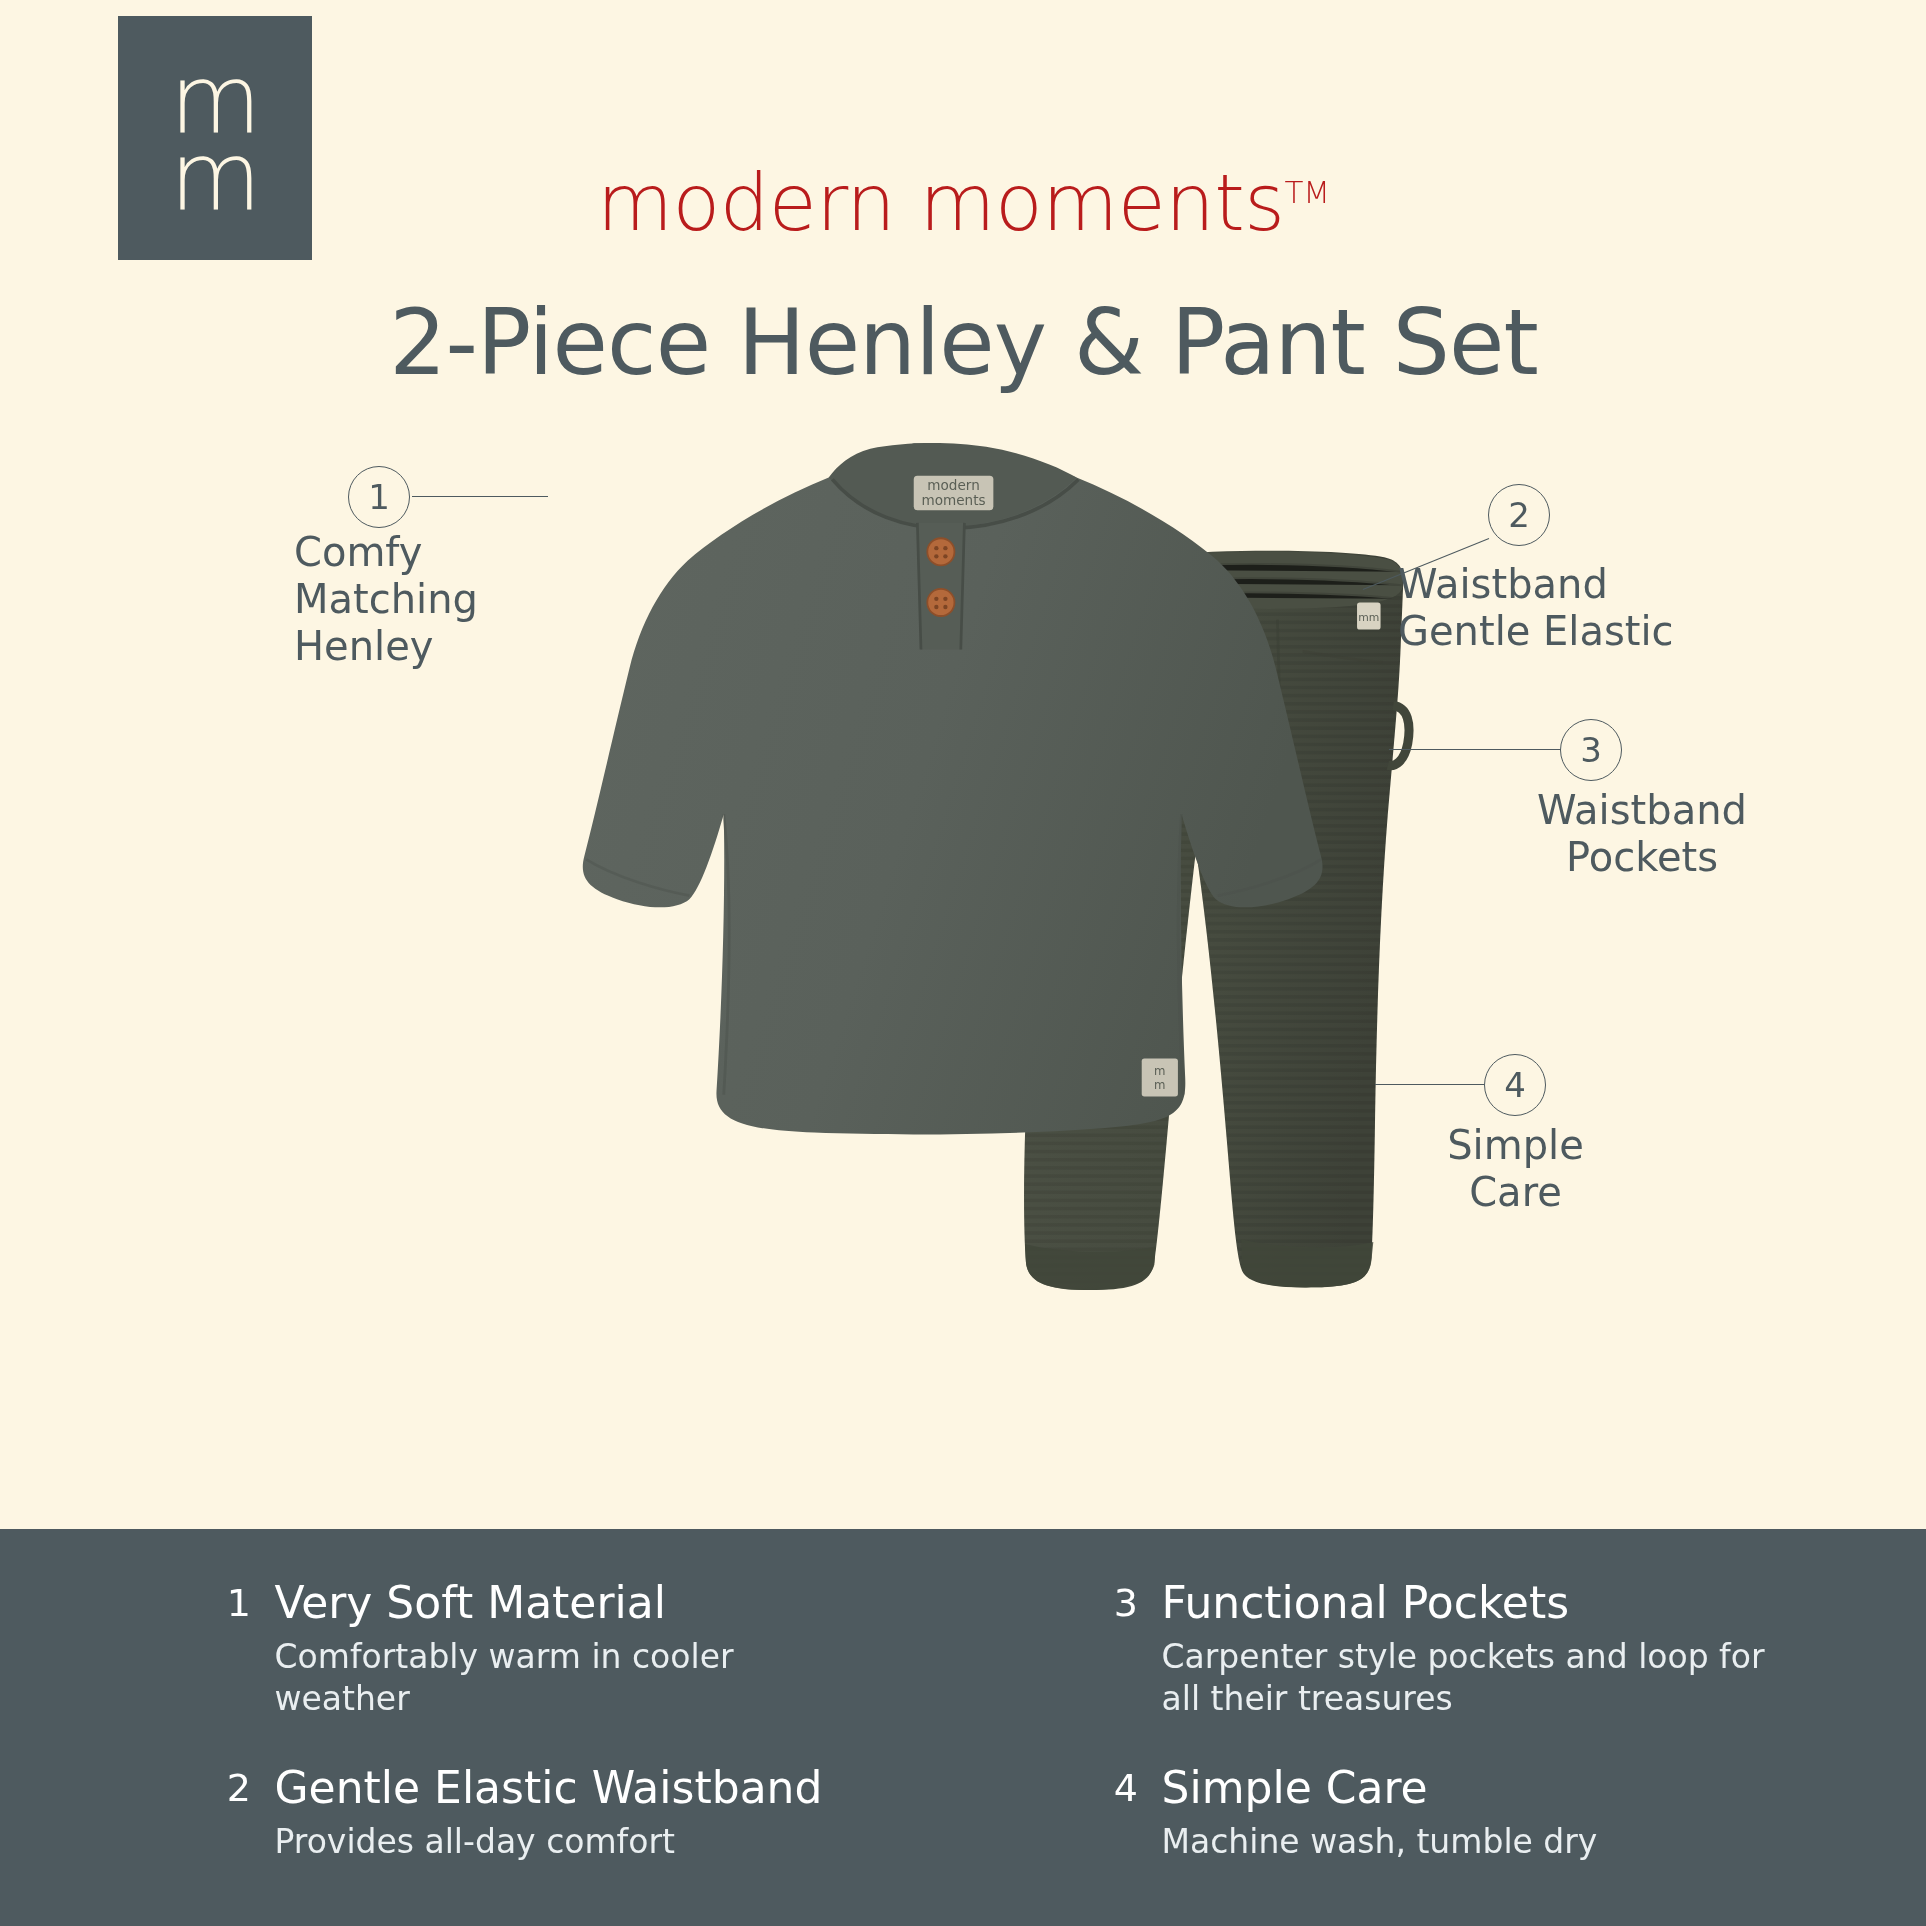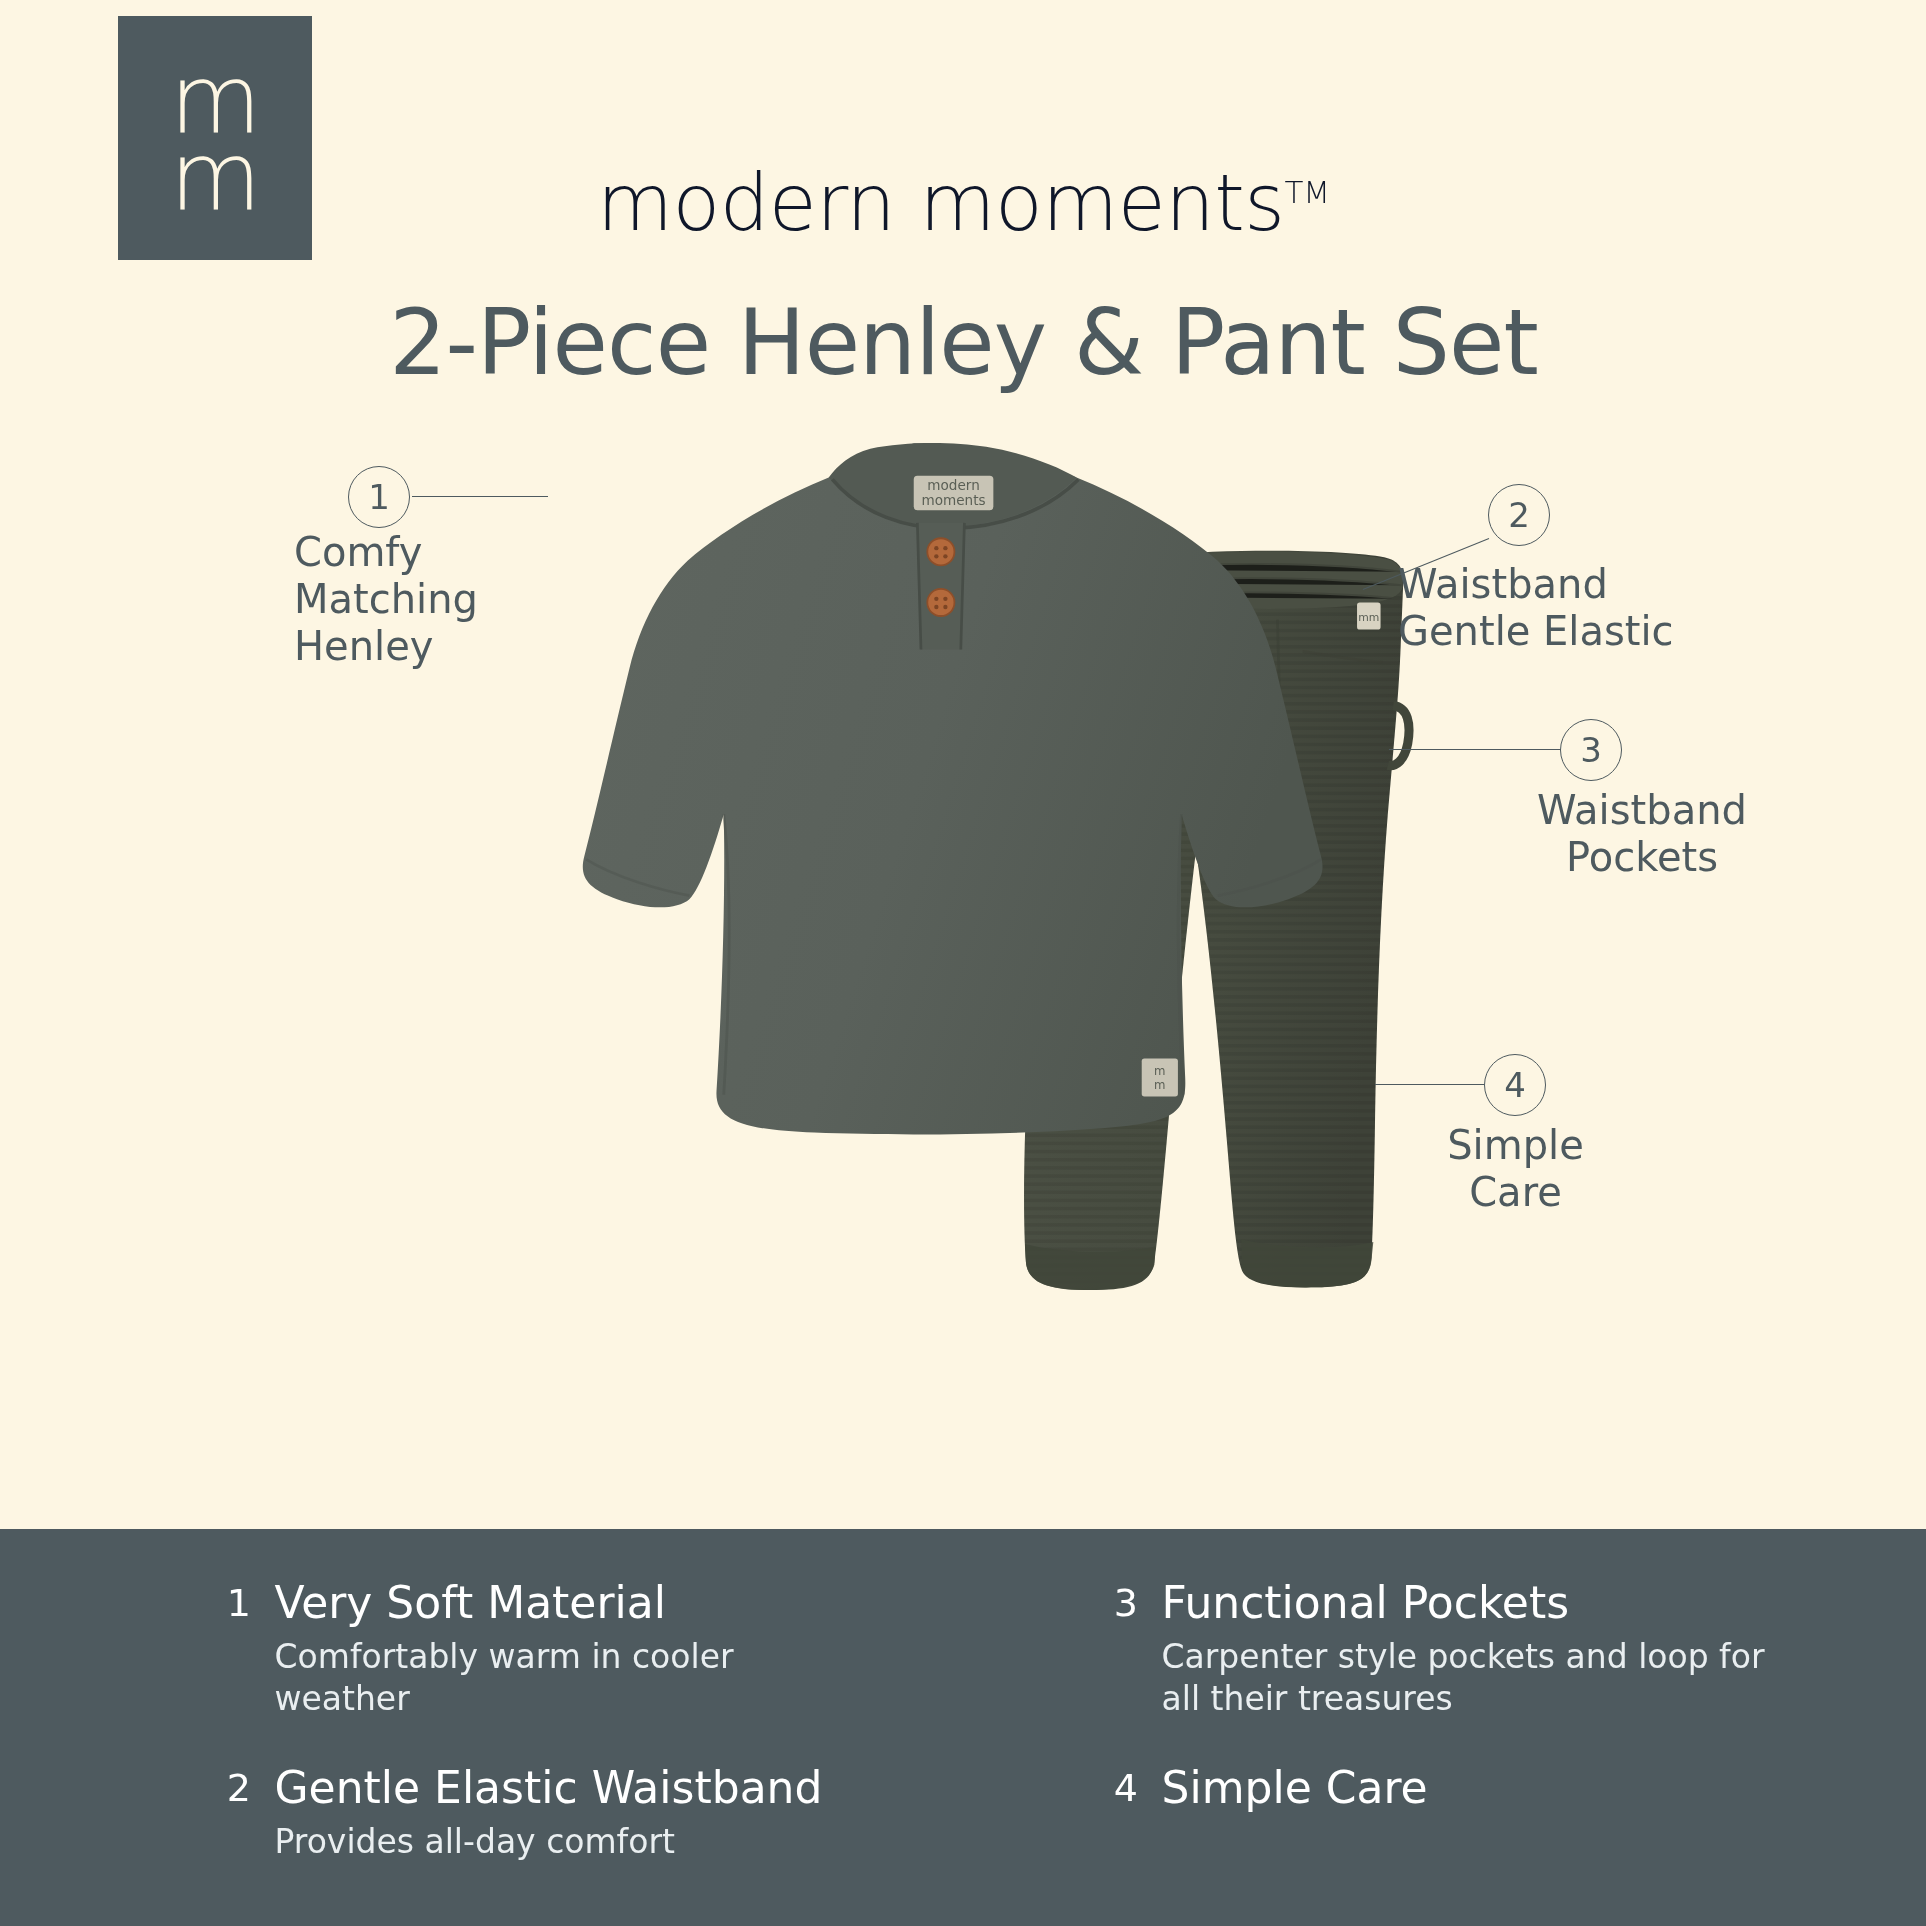--- a/index.html
+++ b/index.html
@@ -41,21 +41,21 @@
     font-weight: 300;
     font-family: "DejaVu Sans", sans-serif;
     letter-spacing: -0.9px;
   }
   .brand-name {
     position: absolute;
     left: 0;
     right: 0;
     top: 158px;
     text-align: center;
-    color: #0f172a;
+    color: #b91c1c;
     font-size: 78px;
     font-weight: 300;
     letter-spacing: -0.5px;
     font-family: "DejaVu Sans", sans-serif;
   }
   .brand-name .tm {
     font-size: 31px;
     vertical-align: super;
     letter-spacing: 0;
   }
@@ -356,18 +356,19 @@
       <div>
         <div class="feat-title">Functional Pockets</div>
         <div class="feat-desc">Carpenter style pockets and loop for all their treasures</div>
       </div>
     </div>
 
     <div class="feat" style="left:1113px; top:235px; width:688px;">
       <div class="feat-num">4</div>
       <div>
         <div class="feat-title">Simple Care</div>
+        <div class="feat-desc">Machine wash, tumble dry</div>
       </div>
     </div>
 
   </div>
 </div>
 
 
 </body></html>

